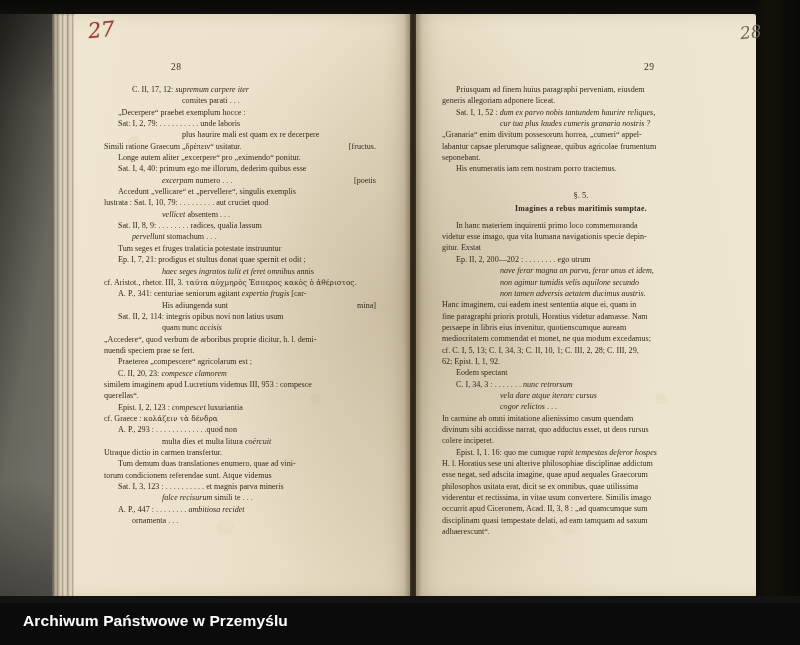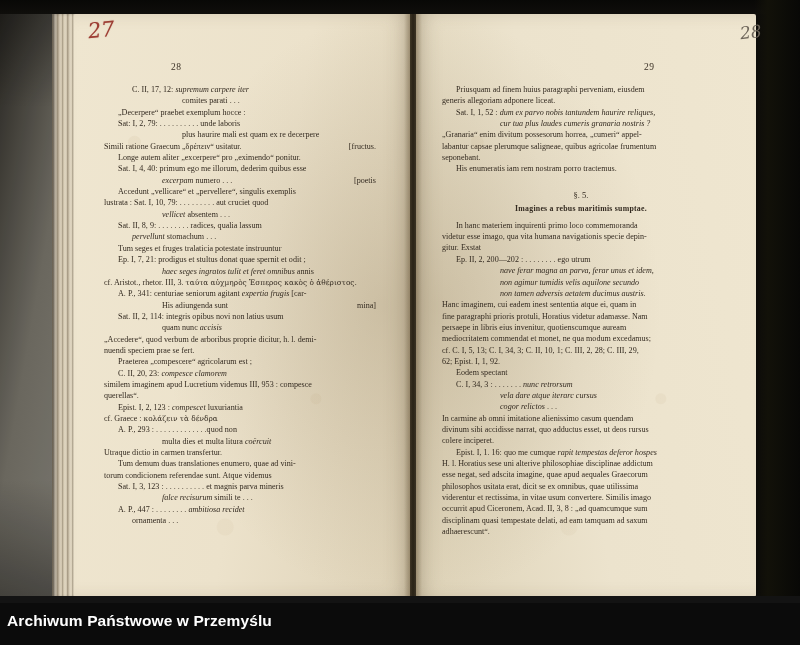--- a/index.html
+++ b/index.html
@@ -204,21 +204,21 @@
     background:#0b0b0b;
     display:flex;
     align-items:center;
   }
   .watermark span{
     color:#ffffff;
     font-family:"Liberation Sans", sans-serif;
     font-size:15.5px;
     font-weight:bold;
     letter-spacing:.1px;
-    padding-left: 7px;
+    padding-left: 23px;
   }
   .wm-sep{
     position:absolute; left:0; top:0; width:800px; height:7px;
     background:#131313;
   }
 </style>
 </head>
 <body>
 
 <div id="scan">

